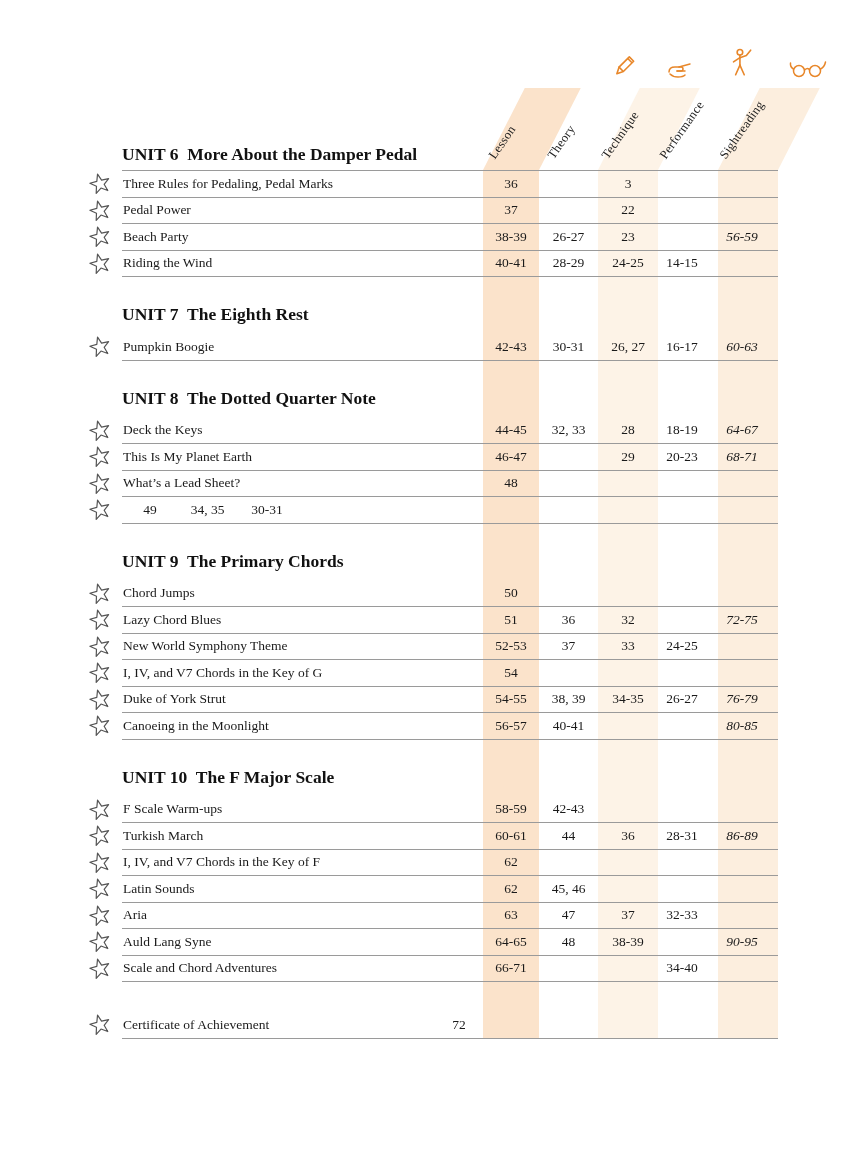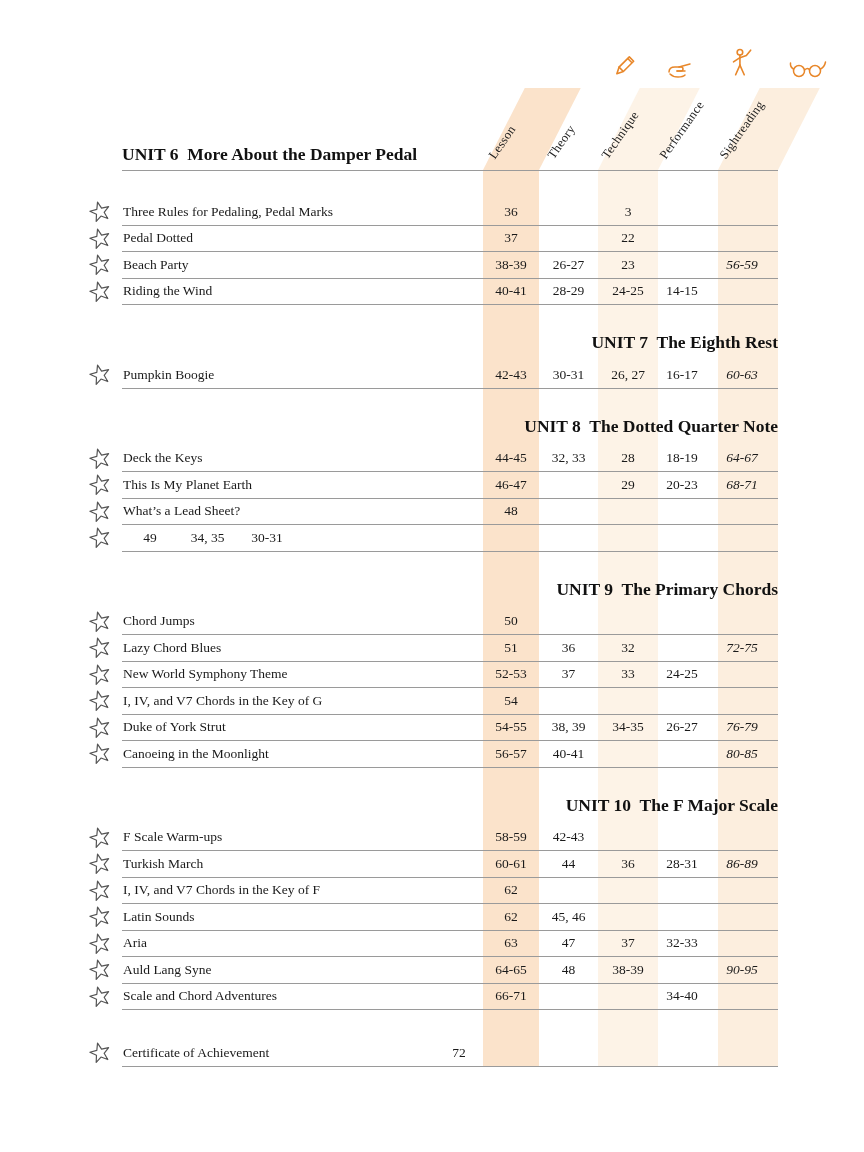--- a/index.html
+++ b/index.html
@@ -37,22 +37,22 @@
   
   .table-wrap{
     position:relative;
     margin-left:122px;width:656px;
     border-top:1px solid #9a9a9a;
   }
   .strip{position:absolute;top:0;bottom:0;z-index:0;}
   .strip.lesson{left:361px;width:56px;background:#fbe3cb;}
   .strip.technique{left:476px;width:60px;background:#fdf3e7;}
   .strip.sight{left:596px;width:60px;background:#fceede;}
-  .table-body{position:relative;z-index:1;margin-top:28px;}
-  .table-body .unit-heading{margin:24px 0 7px 0;text-align:right;}
+  .table-body{position:relative;z-index:1;}
+  .table-body .unit-heading{margin:24px 0 7px 0;}
   .row{
     position:relative;display:flex;align-items:center;
     height:25.5px;border-bottom:1px solid #9a9a9a;
   }
   .row.gap-top{margin-top:30px;gap:13px;}
   .row .star{position:absolute;left:-34px;top:1px;width:24px;height:24px;}
   .row .star svg{display:block;}
   .title{flex:1;font-size:13.5px;color:#1a1a1a;padding-left:1px;}
   .cell{font-size:13.5px;text-align:center;color:#1a1a1a;}
   .c0{width:56px;} .c1{width:59px;} .c2{width:60px;} .c3{width:48px;} .c4{width:72px;font-style:italic;}
@@ -129,21 +129,21 @@
           <span class="cell c2">3</span>
           <span class="cell c3"></span>
           <span class="cell c4"></span>
         </div>
         <div class="row">
           <span class="star">
             <svg width="24" height="24" viewBox="0 0 26 26" style="transform:rotate(-14deg)">
               <polygon points="13,2 15.65,9.36 23.46,9.6 17.28,14.39 19.47,21.9 13,17.5 6.53,21.9 8.72,14.39 2.54,9.6 10.35,9.36" fill="none" stroke="#555555" stroke-width="1.3" stroke-linejoin="round"></polygon>
             </svg>
           </span>
-          <span class="title">Pedal Dotted</span>
+          <span class="title">Pedal Power</span>
           <span class="cell c0">37</span>
           <span class="cell c1"></span>
           <span class="cell c2">22</span>
           <span class="cell c3"></span>
           <span class="cell c4"></span>
         </div>
         <div class="row">
           <span class="star">
             <svg width="24" height="24" viewBox="0 0 26 26" style="transform:rotate(-14deg)">
               <polygon points="13,2 15.65,9.36 23.46,9.6 17.28,14.39 19.47,21.9 13,17.5 6.53,21.9 8.72,14.39 2.54,9.6 10.35,9.36" fill="none" stroke="#555555" stroke-width="1.3" stroke-linejoin="round"></polygon>

